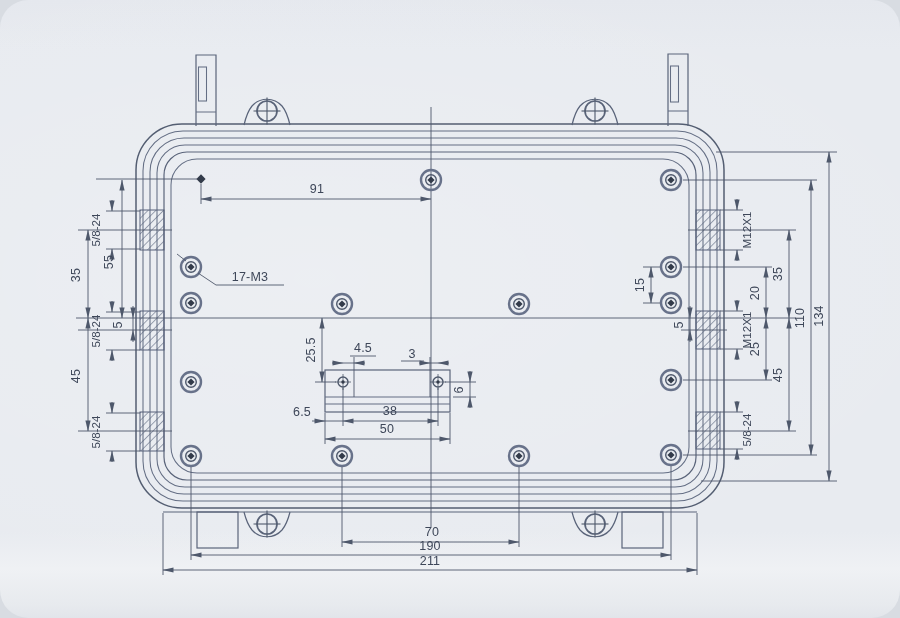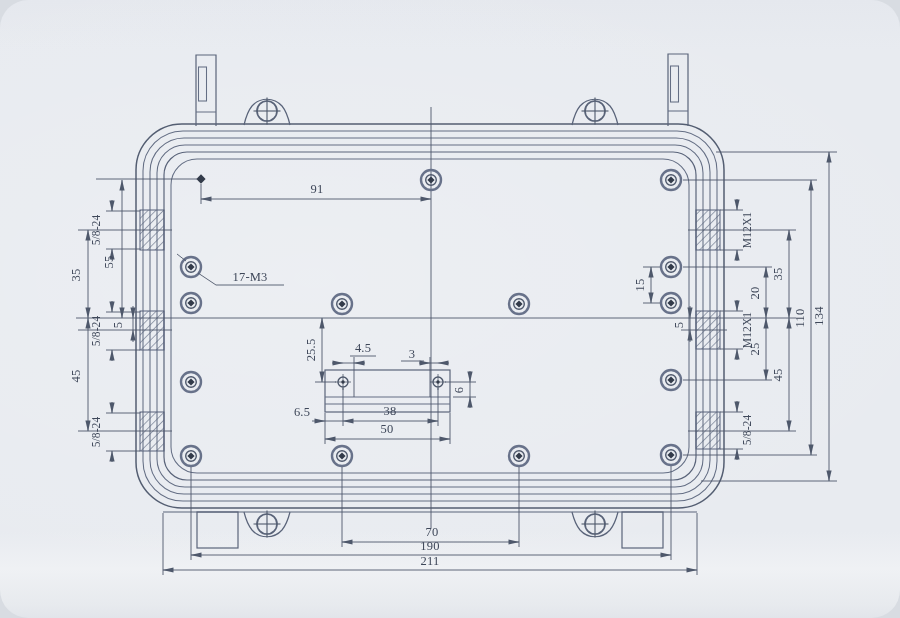--- a/index.html
+++ b/index.html
@@ -1,21 +1,21 @@
 <!DOCTYPE html>
 <html><head>
 <meta charset="utf-8">
 <style>
   html,body{margin:0;padding:0;background:#d8dce2;}
   .stage{
     position:relative;width:900px;height:618px;overflow:hidden;
     background:
       radial-gradient(130% 90% at 35% 45%, rgba(255,255,255,0.18), rgba(255,255,255,0) 60%),
       linear-gradient(180deg,#e5e8ee 0%,#e8ebf0 8%,#e8ebf0 86%,#eff1f4 92%,#e7eaee 98%,#e2e5ea 100%);
-    font-family:Liberation Serif, serif;
+    font-family:Liberation Sans, sans-serif;
     border-radius:28px;
   }
   svg{position:absolute;left:0;top:0;}
   .o1{stroke:#545e72;stroke-width:1.5;fill:none;}
   .o2{stroke:#646e84;stroke-width:1.05;fill:none;}
   .o3{stroke:#5a647a;stroke-width:1.2;fill:none;}
   .th{stroke:#4e586b;stroke-width:0.9;fill:none;}
   .dim{stroke:#4e586b;stroke-width:0.9;fill:none;
        marker-start:url(#ars);marker-end:url(#ar);}
   .ae{stroke:#4e586b;stroke-width:0.9;fill:none;marker-end:url(#ar);}

